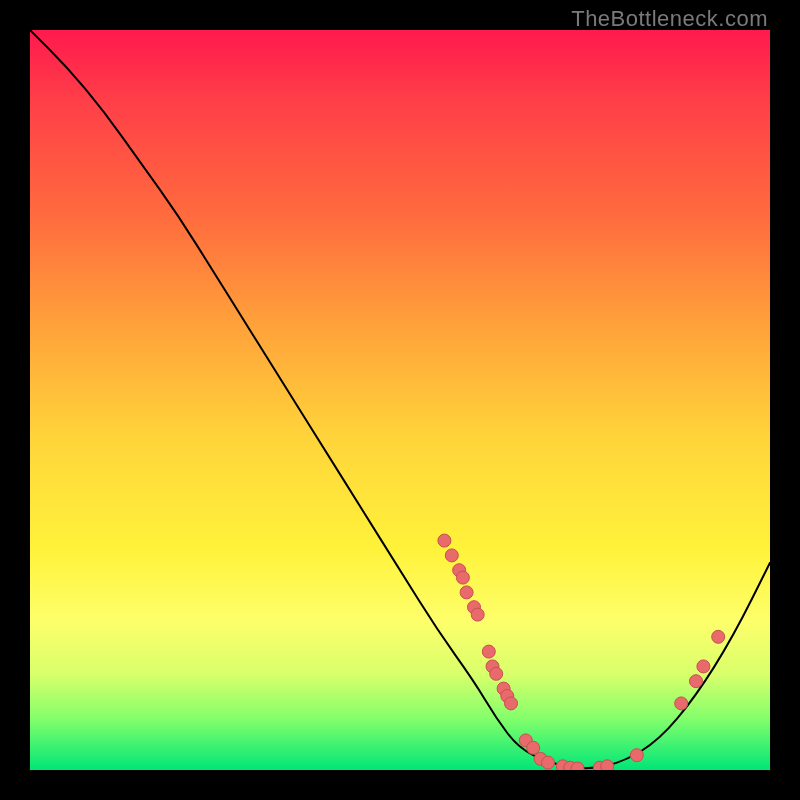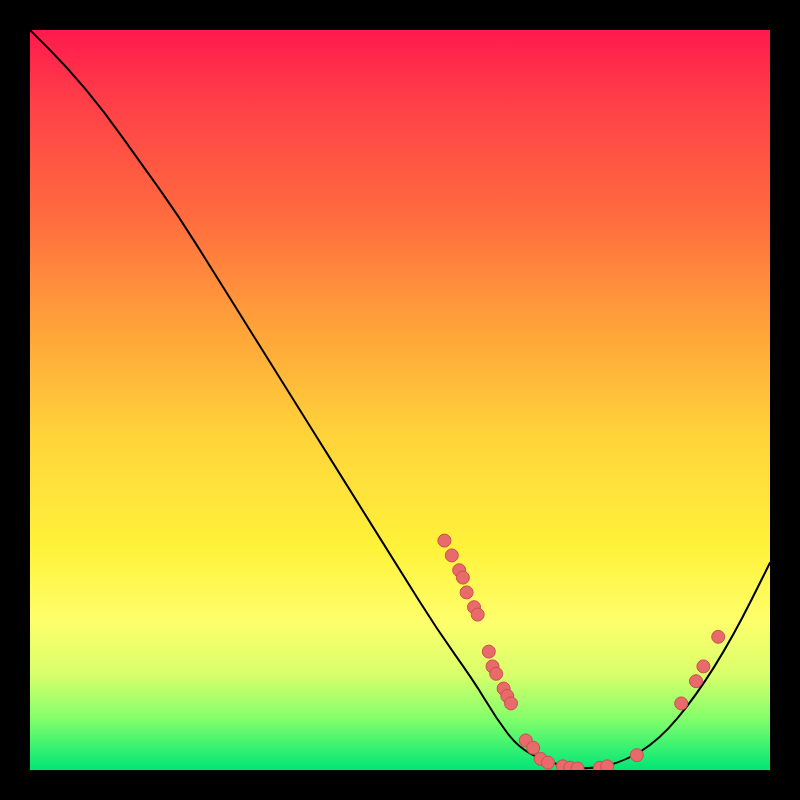--- a/index.html
+++ b/index.html
@@ -51,20 +51,21 @@
     font-size: 22px;
     font-weight: 500;
     letter-spacing: 0.5px;
   }
 </style>
 </head>
 <body>
 
 <div class="stage">
 
+  <div class="watermark">TheBottleneck.com</div>
 
   <div class="plot-area">
 
     <svg class="curve" viewBox="0 0 740 740" preserveAspectRatio="none">
       <path id="curve-path" fill="none" stroke-width="2" stroke-linecap="round" d="M 0 0 Q 0 0 18.5 18.5 Q 37 37 55.5 59.19999999999999 Q 74 81.39999999999998 92.5 107.30000000000001 Q 111 133.20000000000005 129.5 159.10000000000002 Q 148 185 166.5 214.6 Q 185 244.2 203.5 273.8 Q 222 303.40000000000003 240.5 333 Q 259 362.59999999999997 277.5 392.2 Q 296 421.8 314.5 451.4 Q 333 481 351.5 510.6 Q 370 540.2 388.5 569.8 Q 407.00000000000006 599.4 425.5 625.3 Q 444 651.2 455.1 669.7 Q 466.2 688.2 477.3 703 Q 488.40000000000003 717.8 503.20000000000005 725.2 Q 518 732.6 536.5 736.3 Q 555 740 573.5 736.3 Q 592 732.6 610.5 721.5 Q 629 710.4 647.5 688.2 Q 666 666 684.5 636.4 Q 703 606.8 721.5 569.8 T 740 532.8 " stroke="#000000"></path>
       <g id="points-group">
           <circle cx="414.40000000000003" cy="510.6" r="6.5" fill="#e86a6a" stroke="#c94f4f" stroke-width="1"></circle>
           <circle cx="421.79999999999995" cy="525.4" r="6.5" fill="#e86a6a" stroke="#c94f4f" stroke-width="1"></circle>
           <circle cx="429.2" cy="540.2" r="6.5" fill="#e86a6a" stroke="#c94f4f" stroke-width="1"></circle>
           <circle cx="432.9" cy="547.6" r="6.5" fill="#e86a6a" stroke="#c94f4f" stroke-width="1"></circle>

